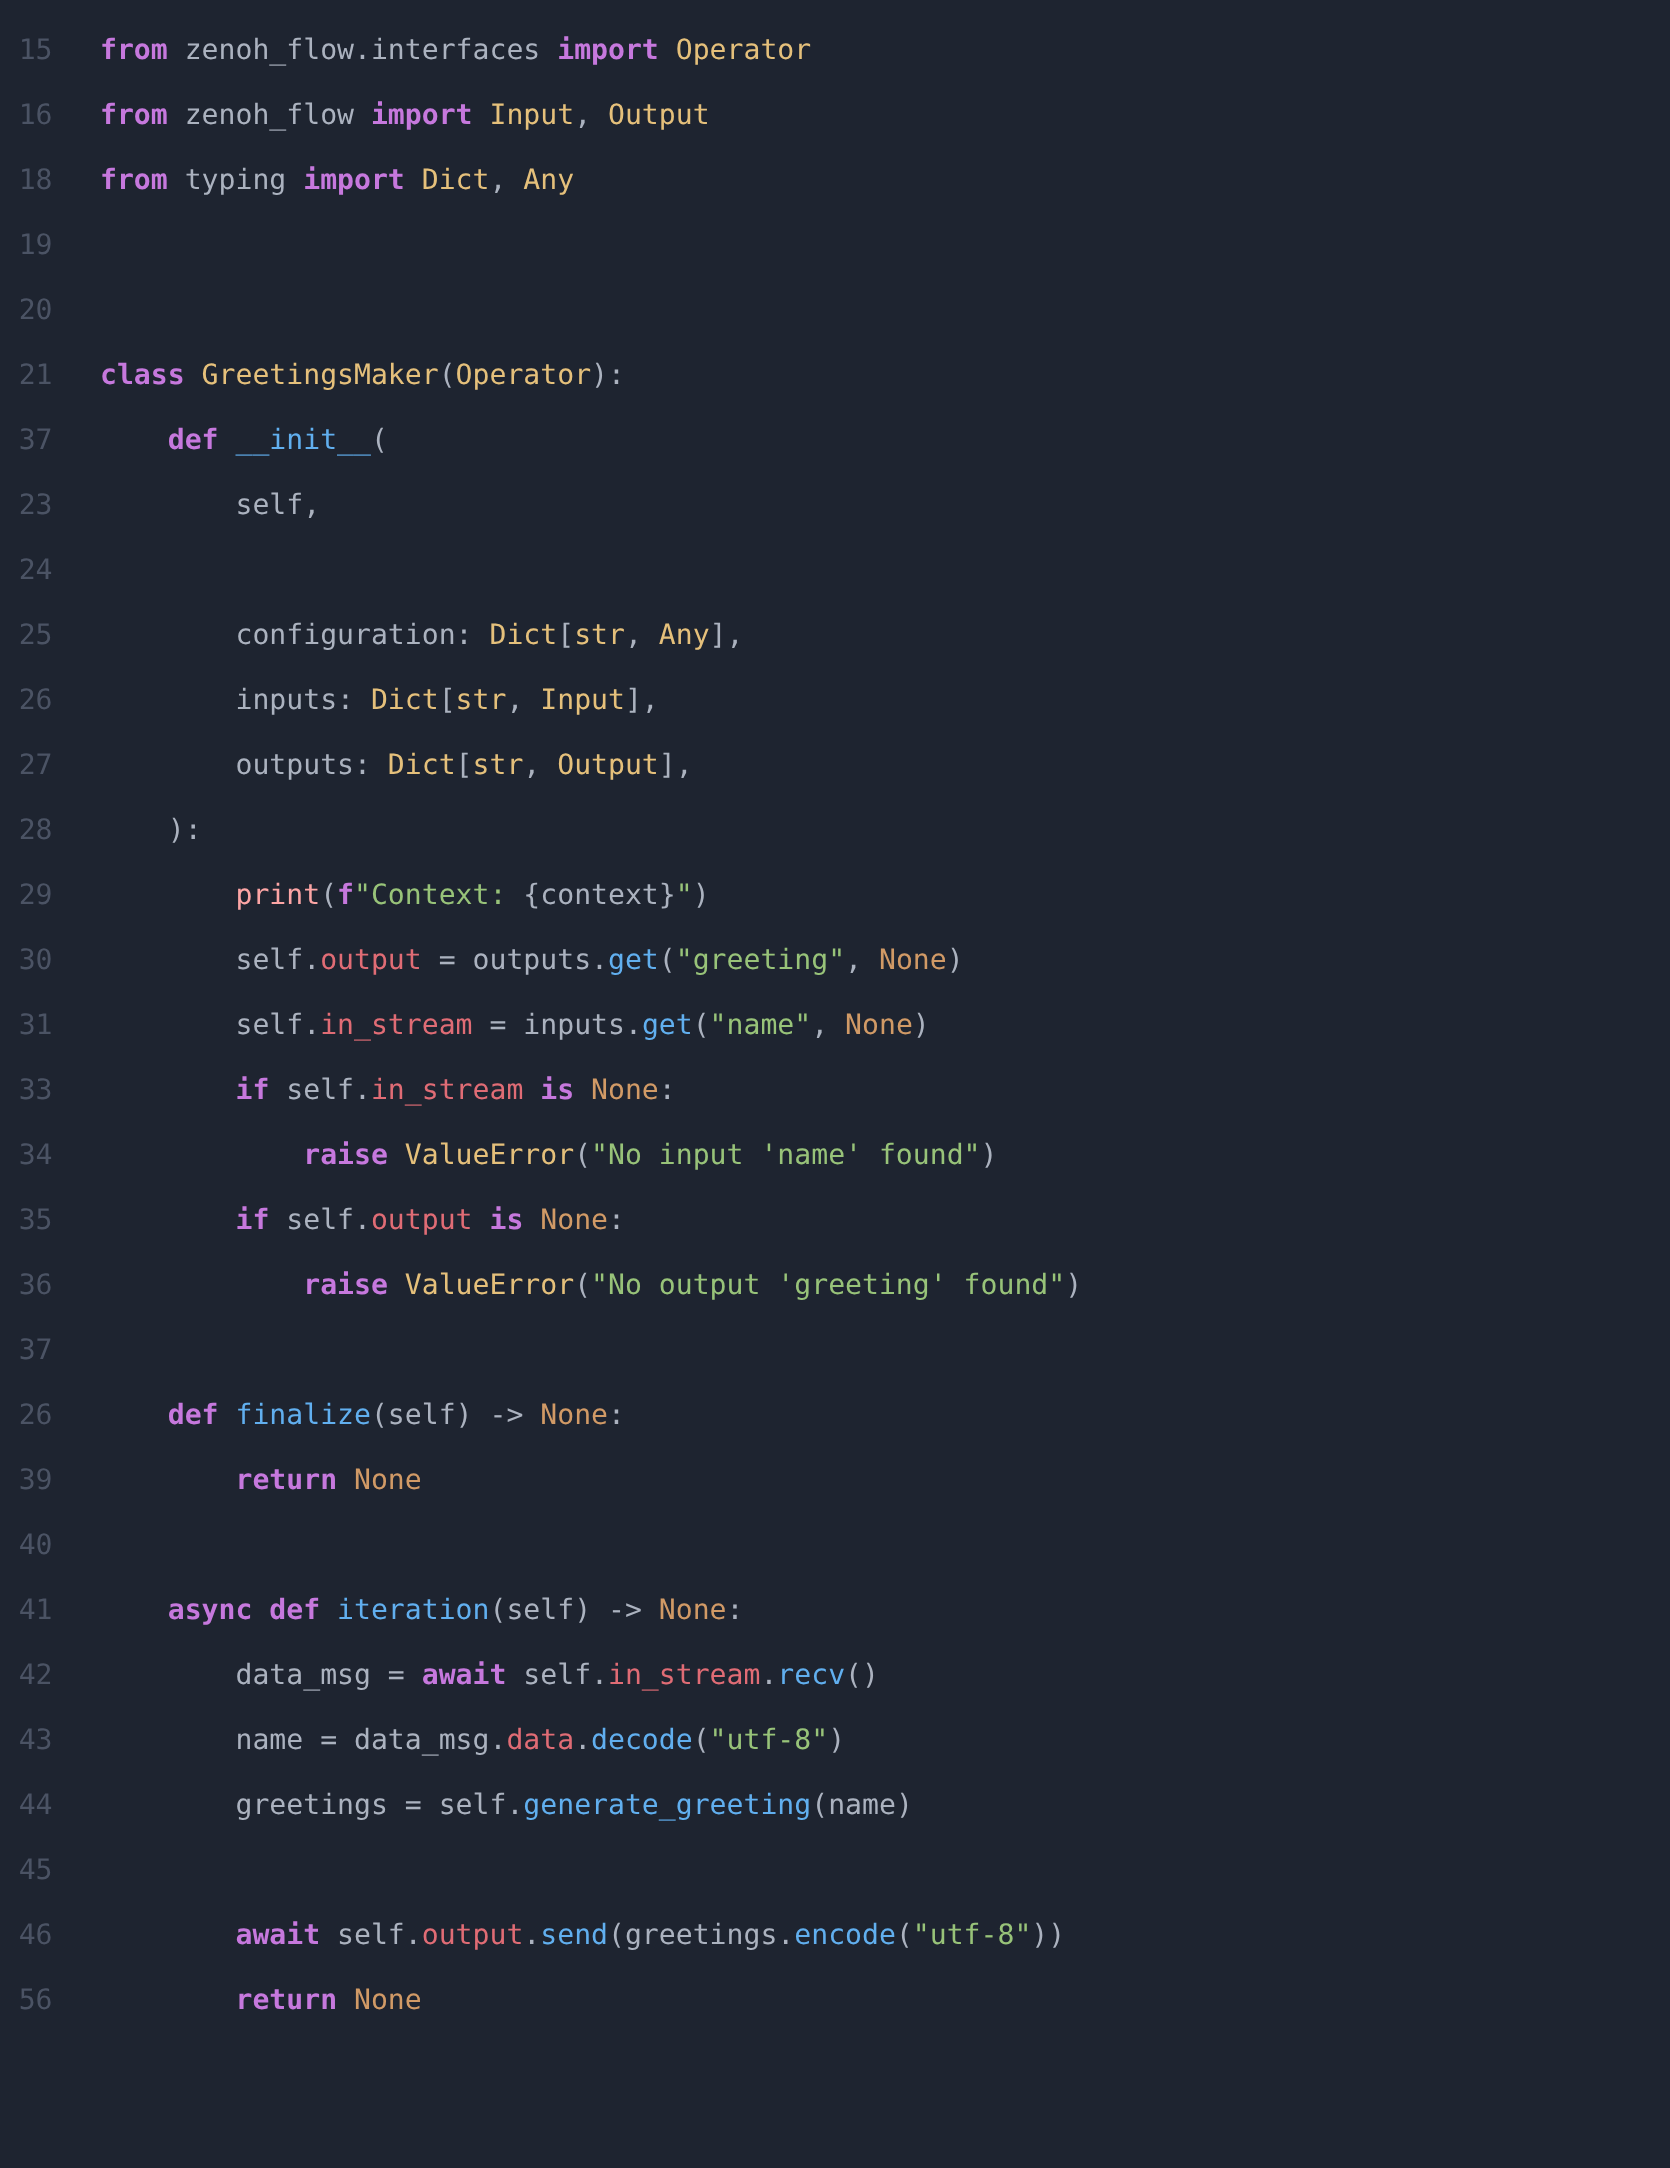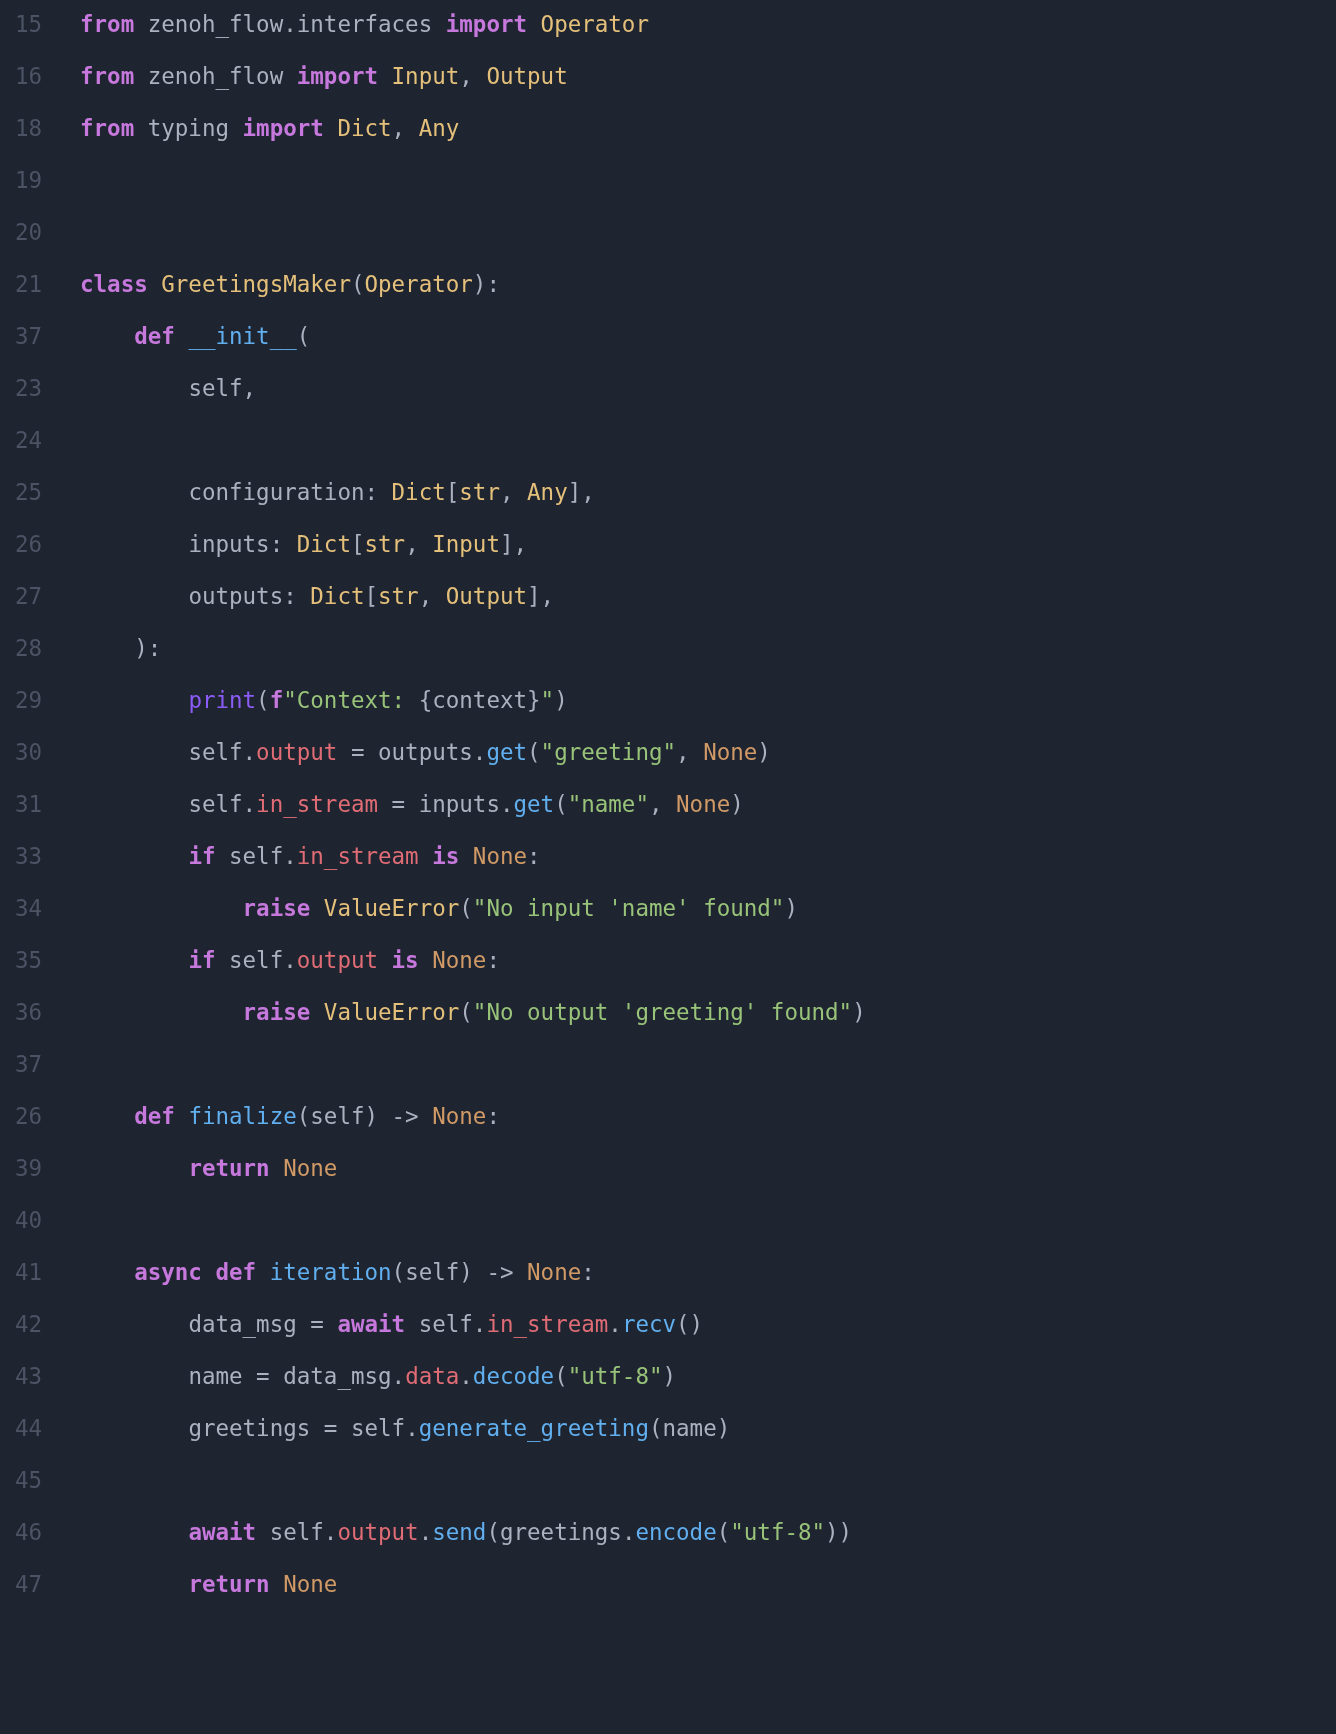--- a/index.html
+++ b/index.html
@@ -17,42 +17,42 @@
     width: 1336px;
     height: 1734px;
     overflow: hidden;
   }
   .code-container {
     display: flex;
     flex-direction: column;
   }
   .line {
     display: flex;
-    align-items: flex-start;
+    align-items: flex-end;
     height: 52px;
   }
   .gutter {
     width: 70px;
     text-align: right;
     padding-right: 28px;
     color: #4b5364;
     user-select: none;
     flex-shrink: 0;
   }
   .code {
     white-space: pre;
     padding-left: 10px;
   }
   .kw { color: #c678dd; font-weight: bold; }     
   .cls { color: #e5c07b; }     
   .fn { color: #61afef; } 
   .str { color: #98c379; }
   .punct { color: #abb2bf; }
   .none { color: #d19a66; }
-  .builtin { color: #8b5cf6; }
+  .builtin { color: #fca5a5; }
   .prop { color: #e06c75; }    
   .text { color: #abb2bf; }
   .dunder { color: #61afef; }
   .arrow { color: #abb2bf; }
 </style>
 </head>
 <body>
 
 <div class="code-container" id="code-root">
     <div class="line">
@@ -168,16 +168,16 @@
     </div>
     <div class="line">
       <span class="gutter">45</span>
       <span class="code"></span>
     </div>
     <div class="line">
       <span class="gutter">46</span>
       <span class="code"><span class="text">        </span><span class="kw">await </span><span class="text">self</span><span class="punct">.</span><span class="prop">output</span><span class="punct">.</span><span class="fn">send</span><span class="punct">(</span><span class="text">greetings</span><span class="punct">.</span><span class="fn">encode</span><span class="punct">(</span><span class="str">"utf-8"</span><span class="punct">))</span></span>
     </div>
     <div class="line">
-      <span class="gutter">47</span>
+      <span class="gutter">56</span>
       <span class="code"><span class="text">        </span><span class="kw">return </span><span class="none">None</span></span>
     </div>
   </div>
 
 </body></html>

